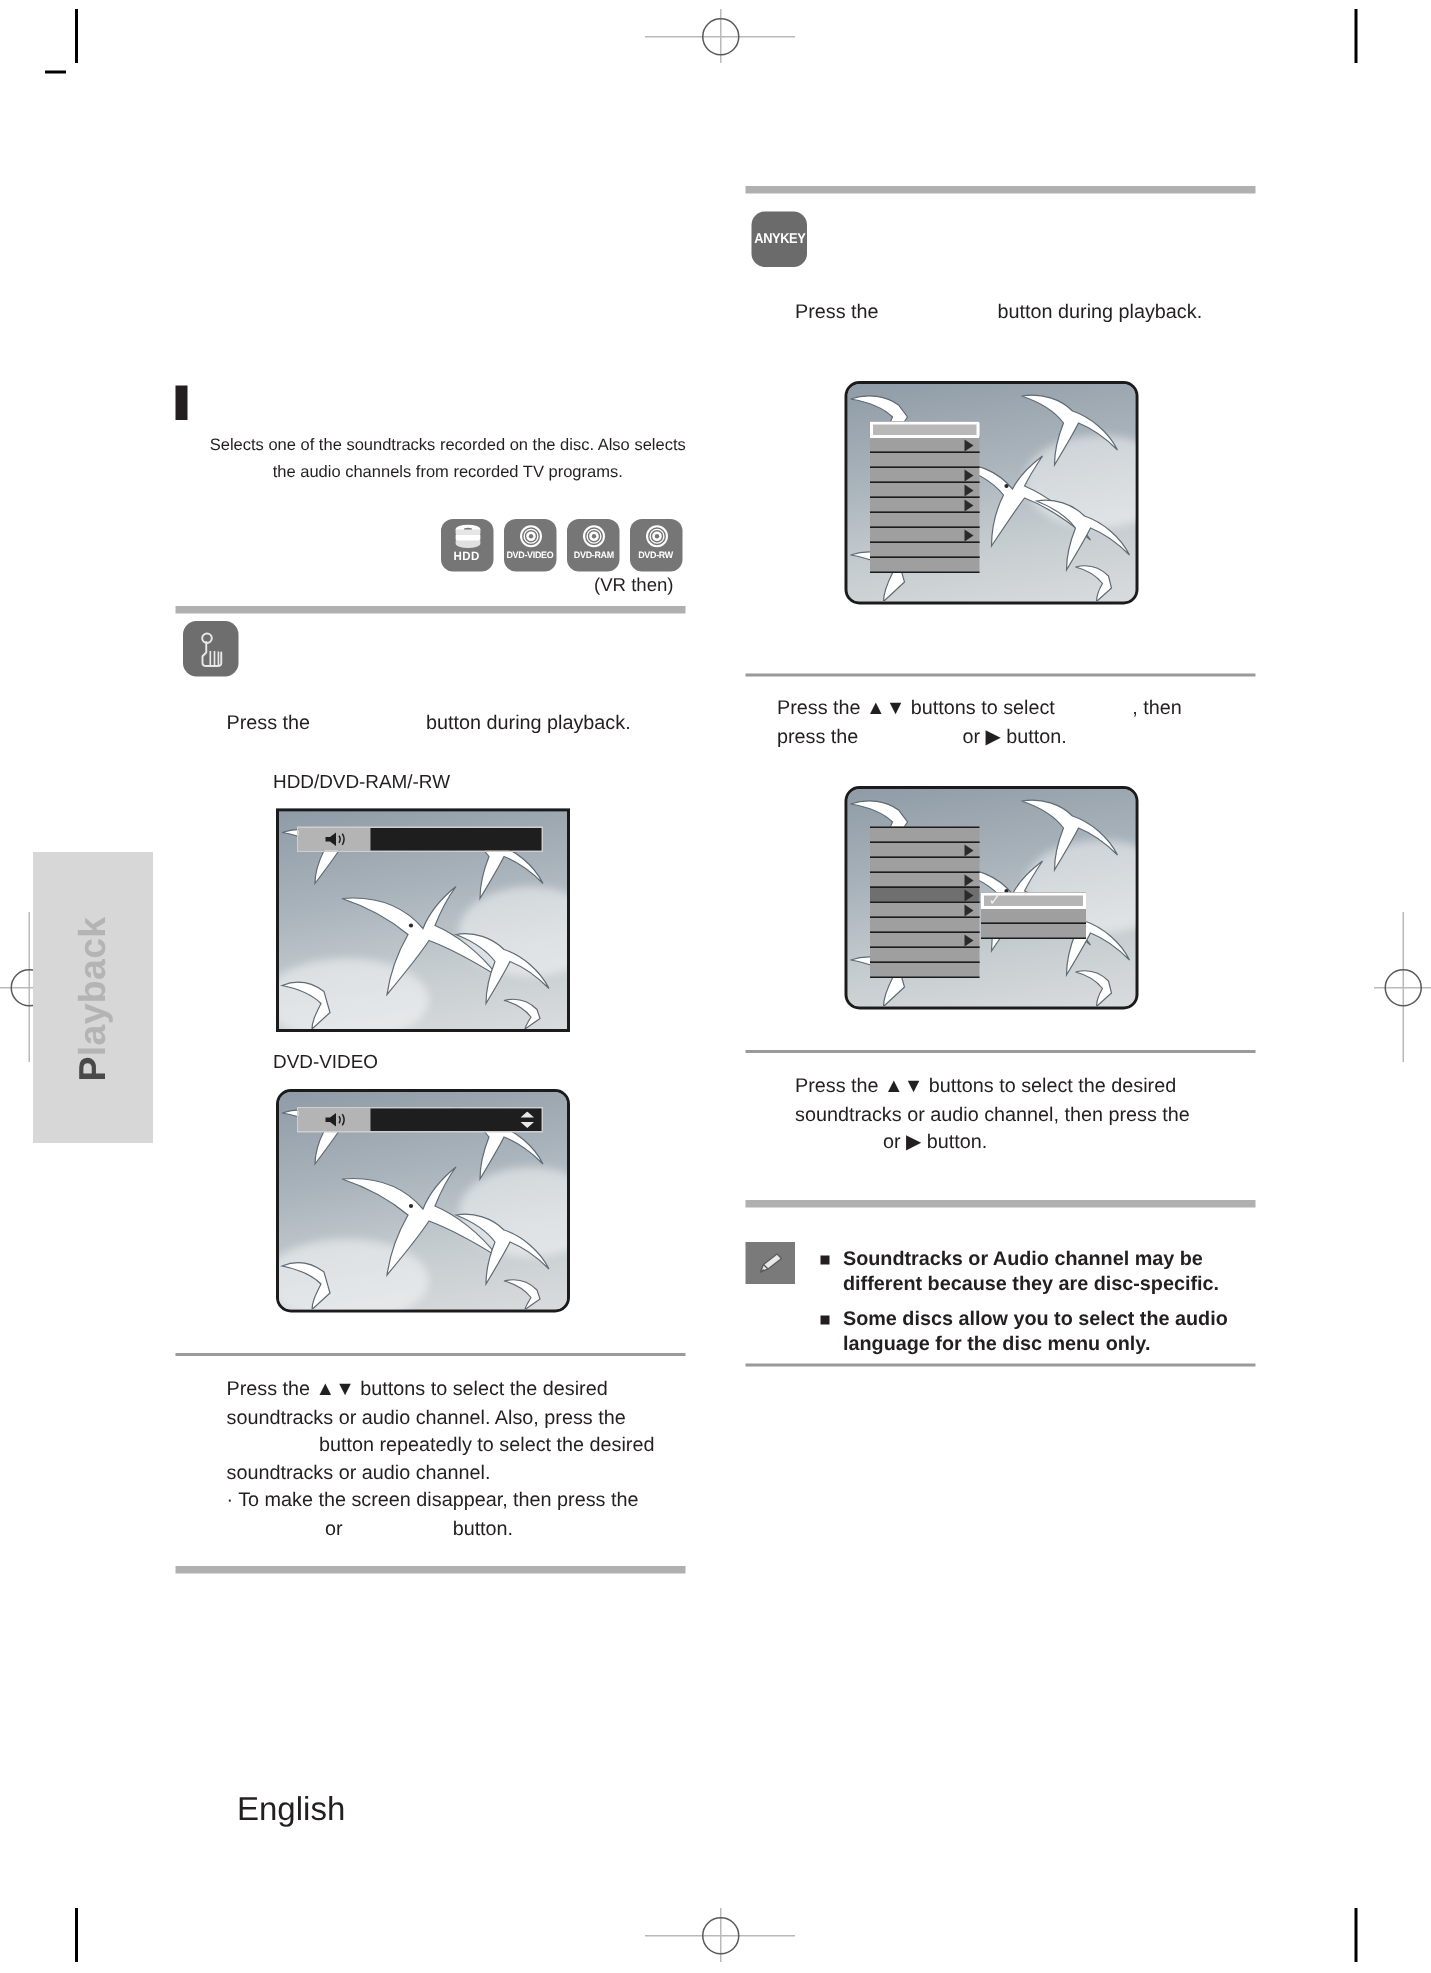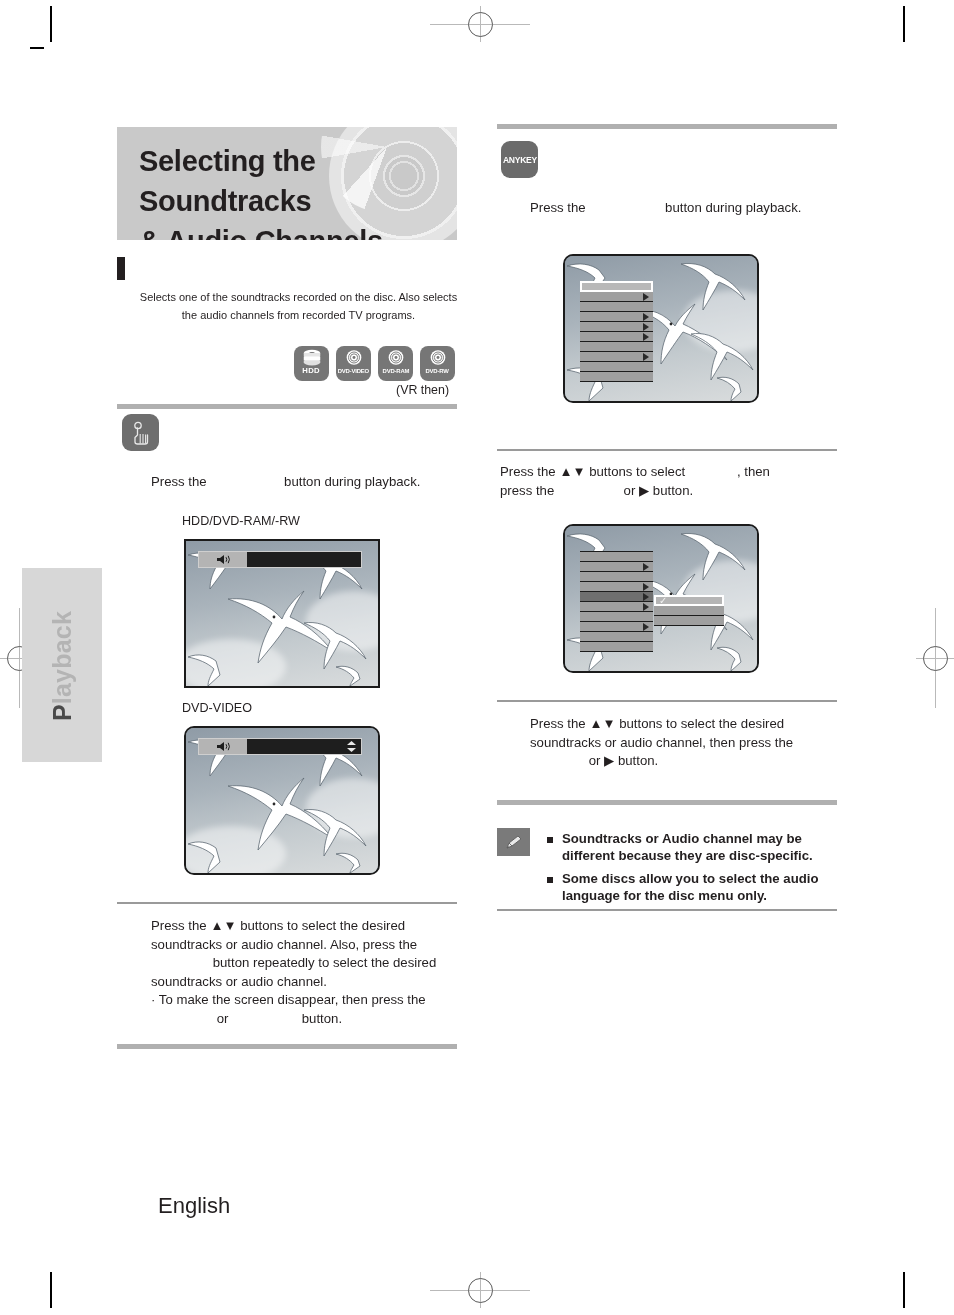--- a/index.html
+++ b/index.html
@@ -195,25 +195,20 @@
   <div class="reg" style="left:916px;top:608px;width:38px;height:100px;">
     <div class="h"></div>
       <div class="v"></div>
       <div class="c"></div>
   </div>
 
   <div class="sidetab">
     <div class="label"><span class="cap">P</span><span>layback</span></div>
   </div>
 
-  <div class="titleblock">
-    <div class="disc"></div>
-    <div class="discgloss"></div>
-    <h1><span>Selecting the Soundtracks</span><br><span>&amp; Audio Channels</span></h1>
-  </div>
 
   <div class="sectionmark"></div>
   <div class="sectionhead"></div>
   <div class="intro">Selects one of the soundtracks recorded on the disc. Also selects the audio channels from recorded TV programs.</div>
 
   <div class="discrow">
     <div class="disc-ic hdd">
       <svg class="glyph" viewBox="0 0 24 18">
         <ellipse cx="12" cy="4" rx="9" ry="3.4" fill="#fff"></ellipse>
         <ellipse cx="12" cy="4" rx="3" ry="1.1" fill="#767676"></ellipse>
@@ -398,21 +393,21 @@
       <div class="row" style="height:11px;">
           <span class="arr"></span>
         </div>
       <div class="row" style="height:11px;"></div>
       <div class="row" style="height:11px;"></div>
     </div>
   </div>
 
   <div class="rule thin" style="left:497px;top:449px;width:340px;"></div>
 
-  <div class="steptext" style="left:500px;top:463px;width:308px;">
+  <div class="steptext" style="left:518px;top:463px;width:308px;">
     <span>Press the</span>
     <span>▲▼</span>
     <span>buttons to select</span>
     <span class="gapword" style="width:48px;"></span><span>, then</span><br>
     <span>press the</span>
     <span class="gapword" style="width:62px;"></span>
     <span>or</span>
     <span>▶</span>
     <span>button.</span>
   </div>

